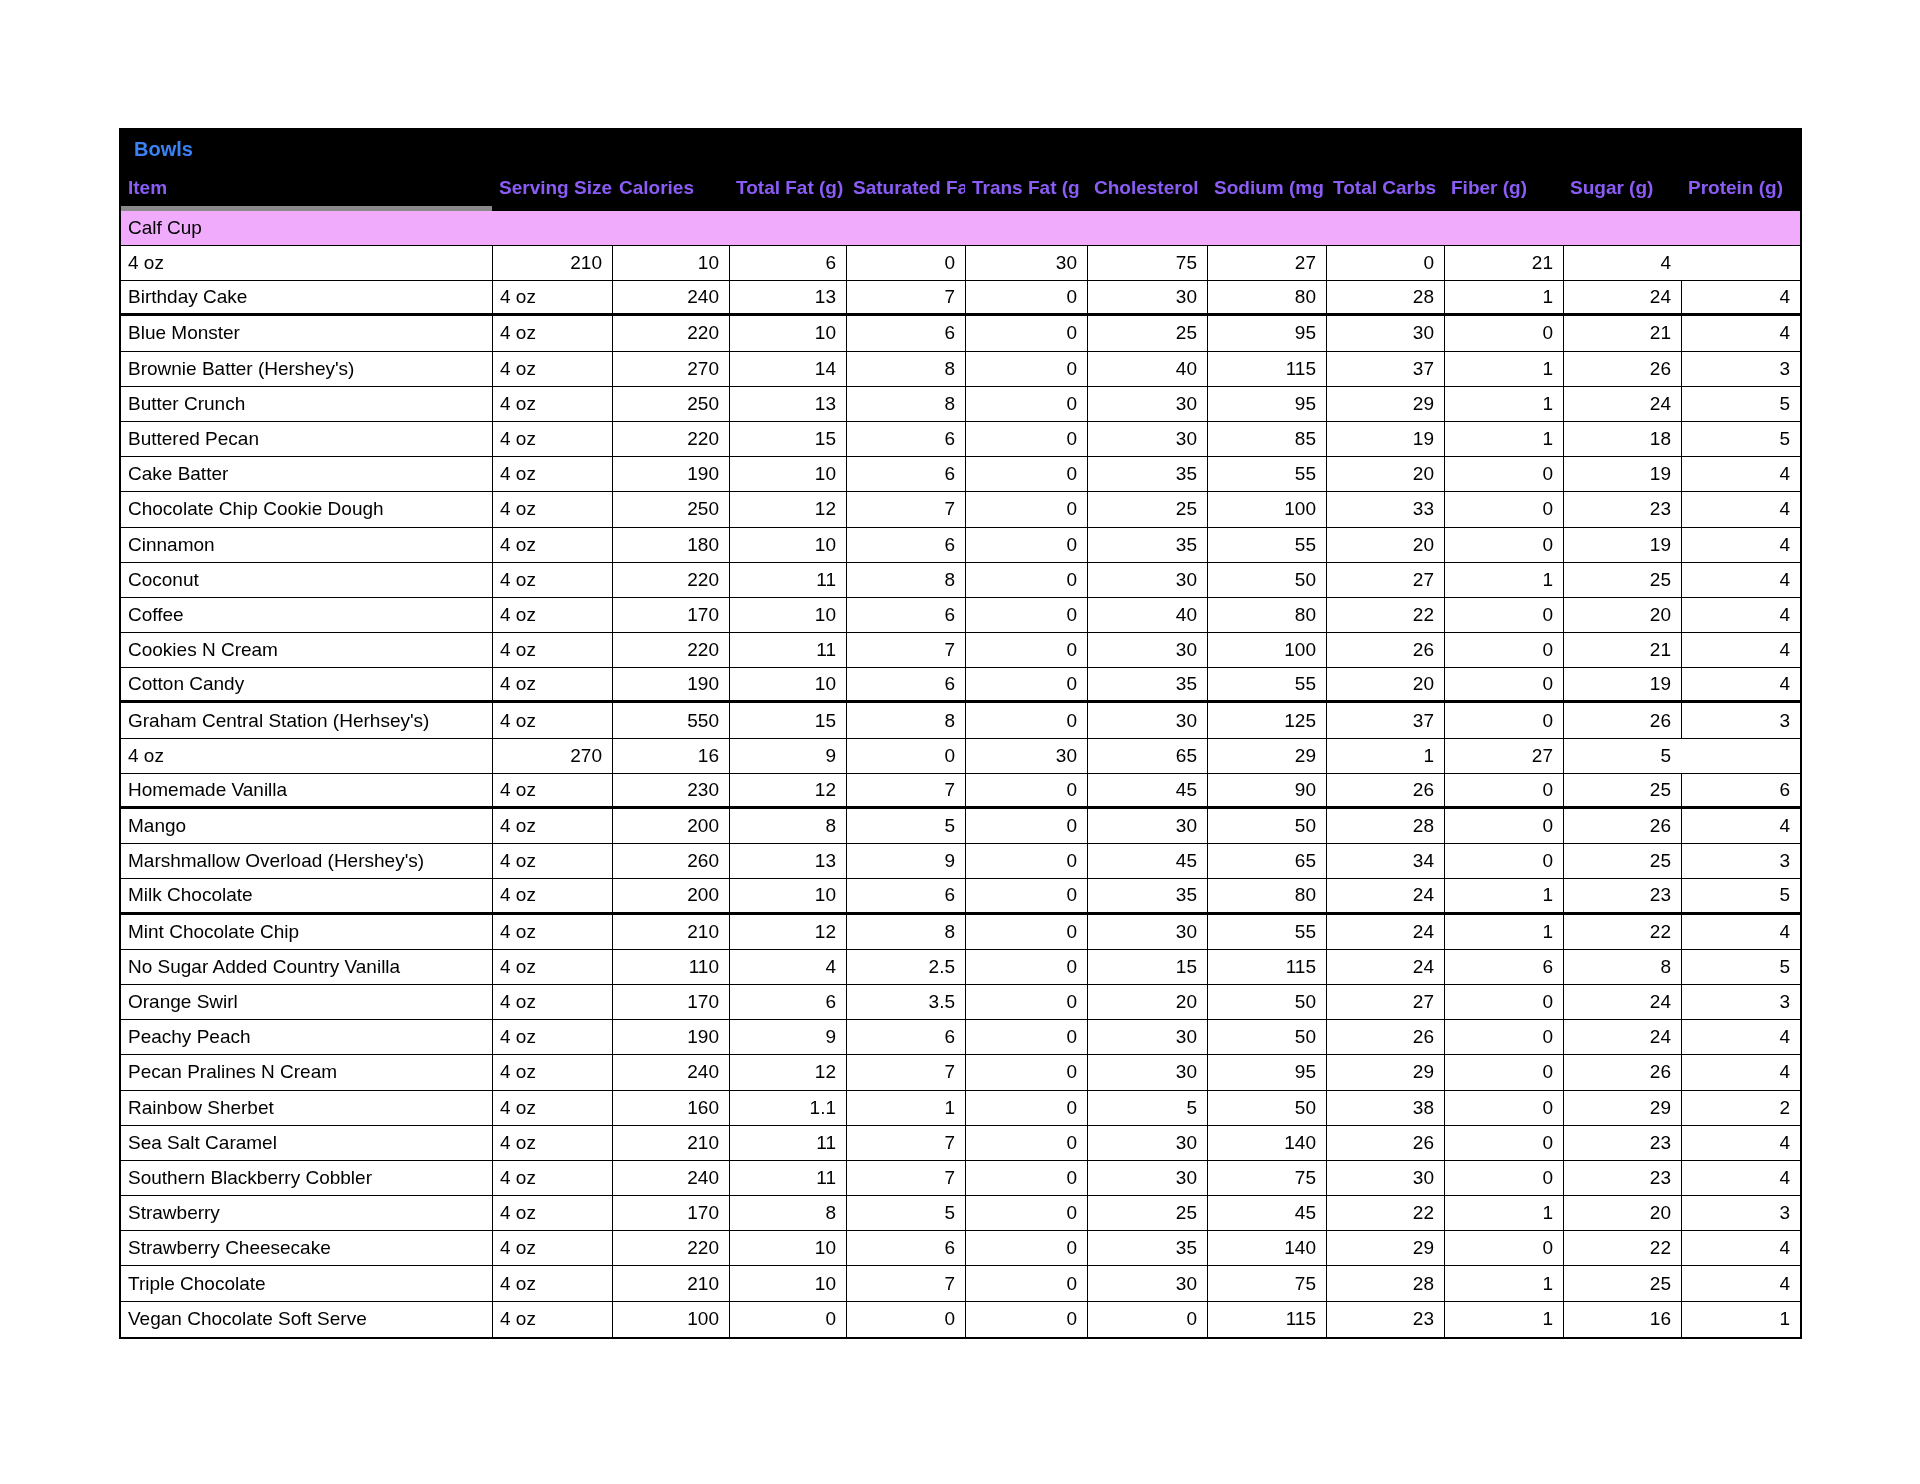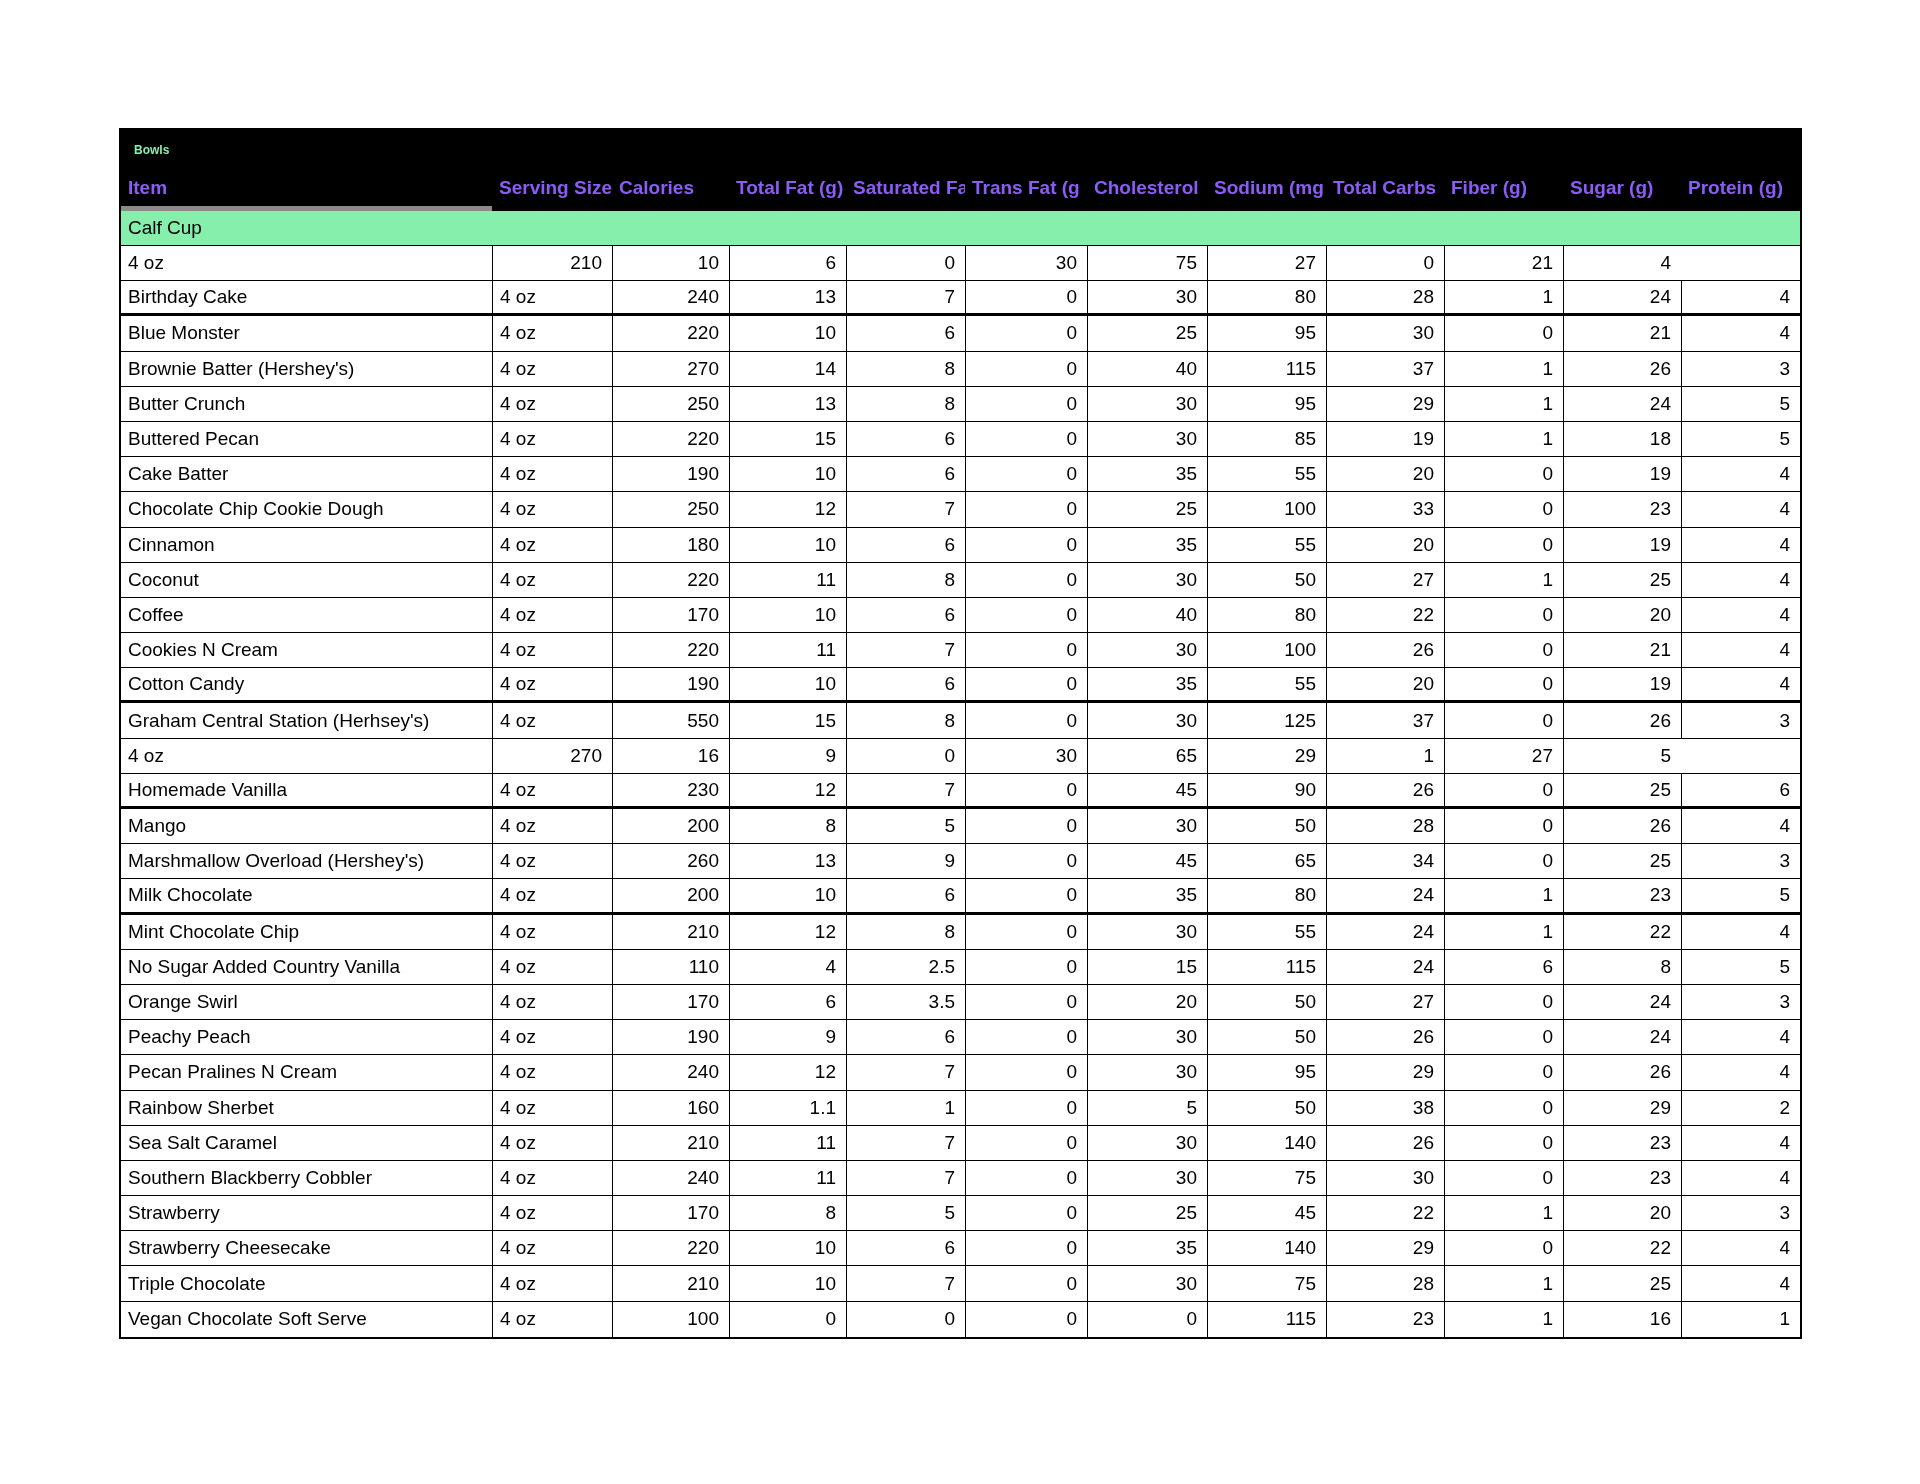--- a/index.html
+++ b/index.html
@@ -9,34 +9,34 @@
     position:relative;overflow:hidden;
   }
   .ntable{
     --cols:371px 120px 117px 117px 119px 122px 120px 119px 118px 119px 118px 119px;
     position:absolute;left:119px;top:128px;width:1683px;
     border:2px solid #000;box-sizing:border-box;background:#fff;
   }
   .band{height:81px;background:#000;position:relative;}
   .band-title{
     height:39px;display:flex;align-items:center;padding-left:13px;
-    color:#86efac;font-weight:bold;font-size:12px;
+    color:#3b82f6;font-weight:bold;font-size:20px;
   }
   .band-cols{
     height:37px;display:grid;grid-template-columns:var(--cols);
   }
   .hcell{
     color:#8b5cf6;font-weight:bold;font-size:19px;display:flex;align-items:center;
     padding-left:7px;box-sizing:border-box;overflow:hidden;white-space:nowrap;
   }
   .item-underline{
     position:absolute;left:0;bottom:0;width:371px;height:5px;background:#8a8a8a;
   }
   .section-row{
-    height:35px;background:#86efac;border-bottom:1px solid #000;
+    height:35px;background:#f0abfc;border-bottom:1px solid #000;
     display:flex;align-items:center;padding-left:7px;font-size:19px;
     box-sizing:border-box;
   }
   .drow{
     display:grid;grid-template-columns:var(--cols);height:35.2px;
     border-bottom:1px solid #000;box-sizing:border-box;background:#fff;
   }
   .drow.thick{border-bottom-width:3px;}
   .drow:last-child{border-bottom:none;}
   .cell{

